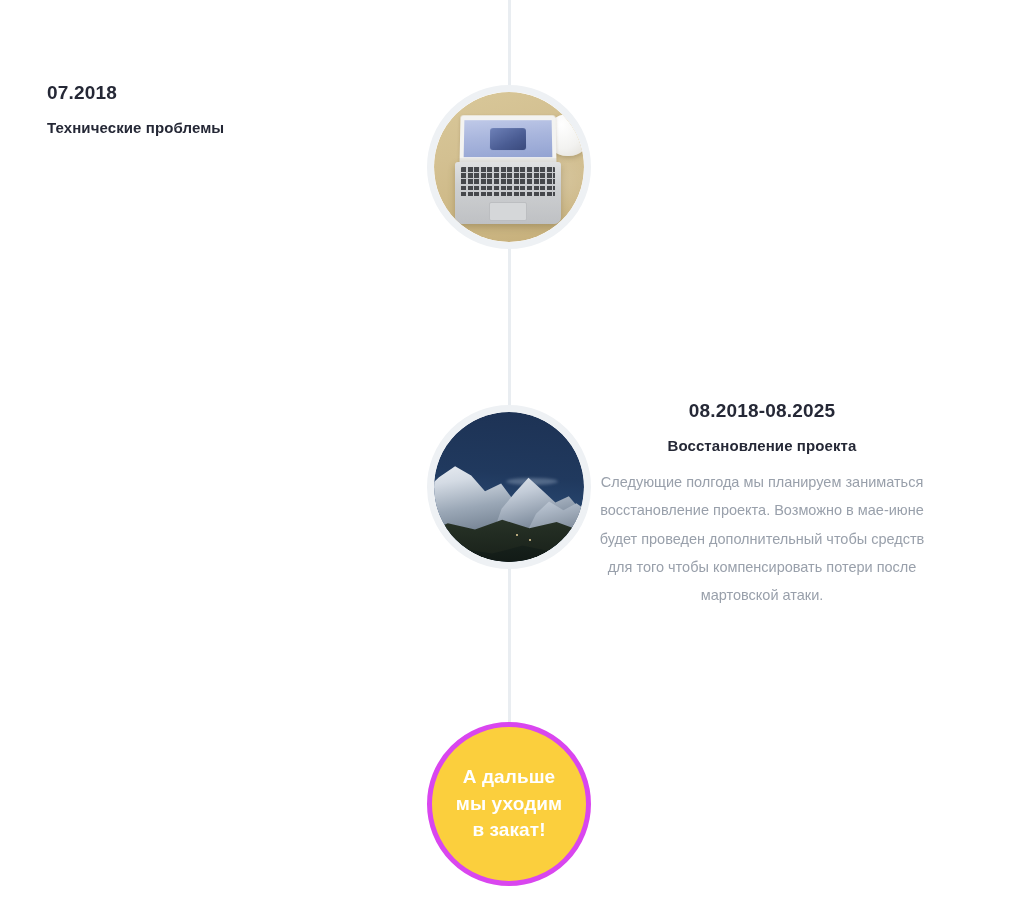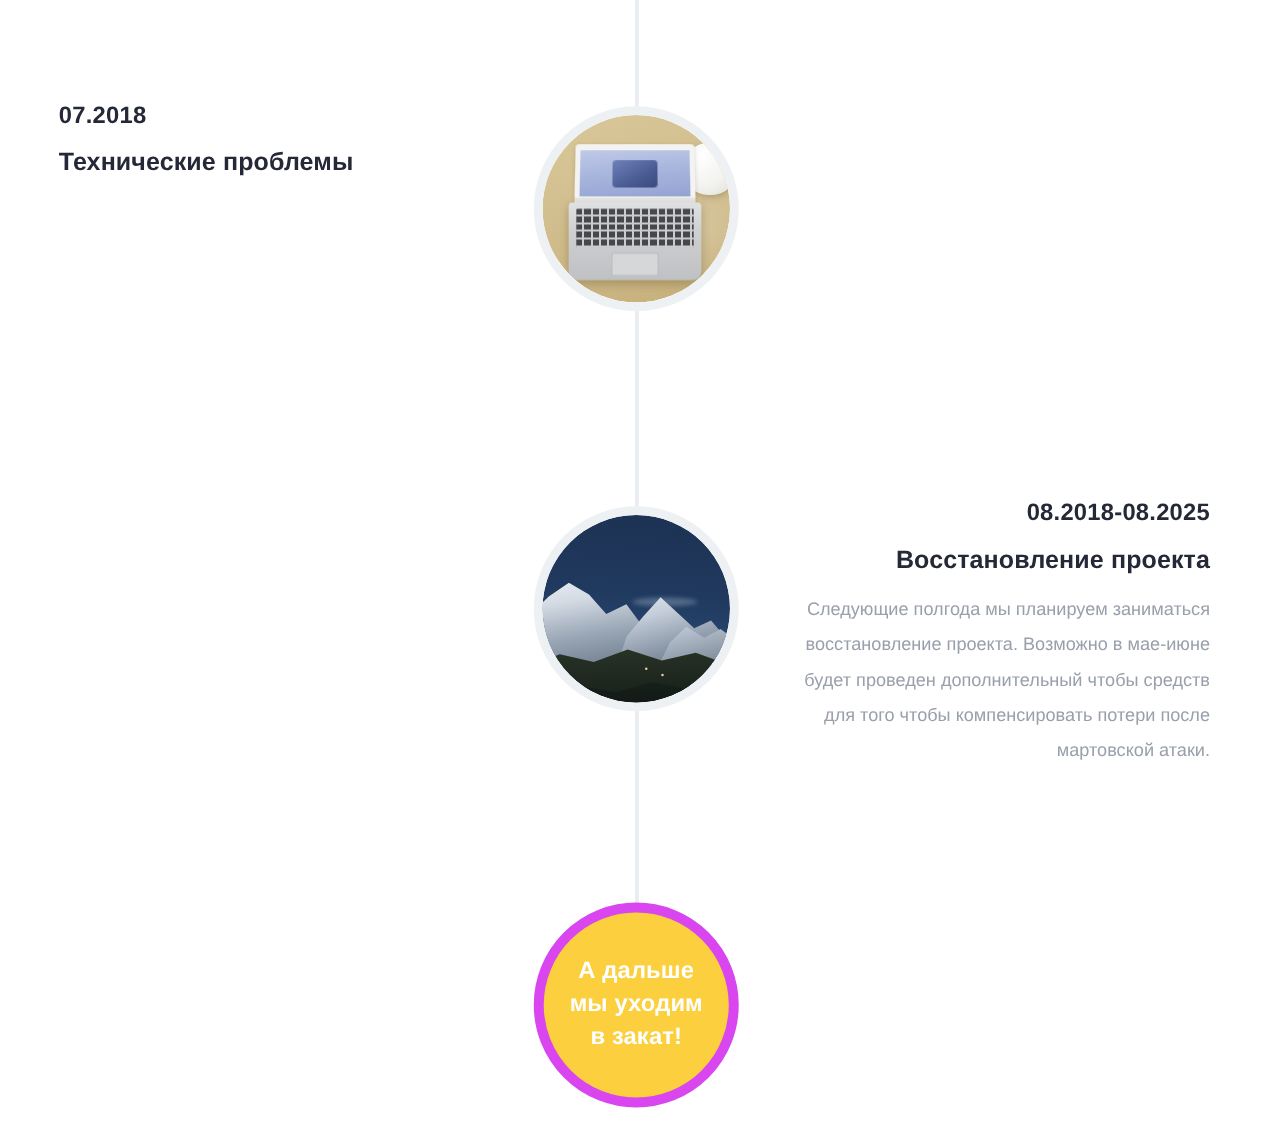--- a/index.html
+++ b/index.html
@@ -182,52 +182,52 @@
   }
 
   
   .tl-cta {
     position: absolute;
     left: 427px;
     width: 164px;
     height: 164px;
     border-radius: 50%;
     box-sizing: border-box;
-    border: 8px solid #d946ef;
+    border: 5px solid #d946ef;
     background: #fbcf3d;
     z-index: 3;
     display: flex;
     align-items: center;
     justify-content: center;
   }
   .tl-cta-text {
     color: #ffffff;
     font-size: 19px;
     font-weight: bold;
     line-height: 1.42;
     text-align: center;
     letter-spacing: .1px;
     white-space: pre-line;
   }
 
   
   .tl-text { position: absolute; width: 340px; }
   .tl-text.side-left  { left: 47px;  text-align: left; }
-  .tl-text.side-right { left: 628px; text-align: right;  }
+  .tl-text.side-right { left: 592px; text-align: center;  }
 
   .tl-date {
     color: #252836;
     font-size: 19px;
     font-weight: bold;
     letter-spacing: .2px;
     margin: 0 0 11px 0;
   }
   .tl-title {
     color: #252836;
-    font-size: 20px;
+    font-size: 15px;
     font-weight: bold;
     letter-spacing: .1px;
     margin: 15px 0 14px 0;
   }
   .tl-body {
     color: #99a0ab;
     font-size: 14.5px;
     line-height: 1.95;
     margin: 0;
   }

